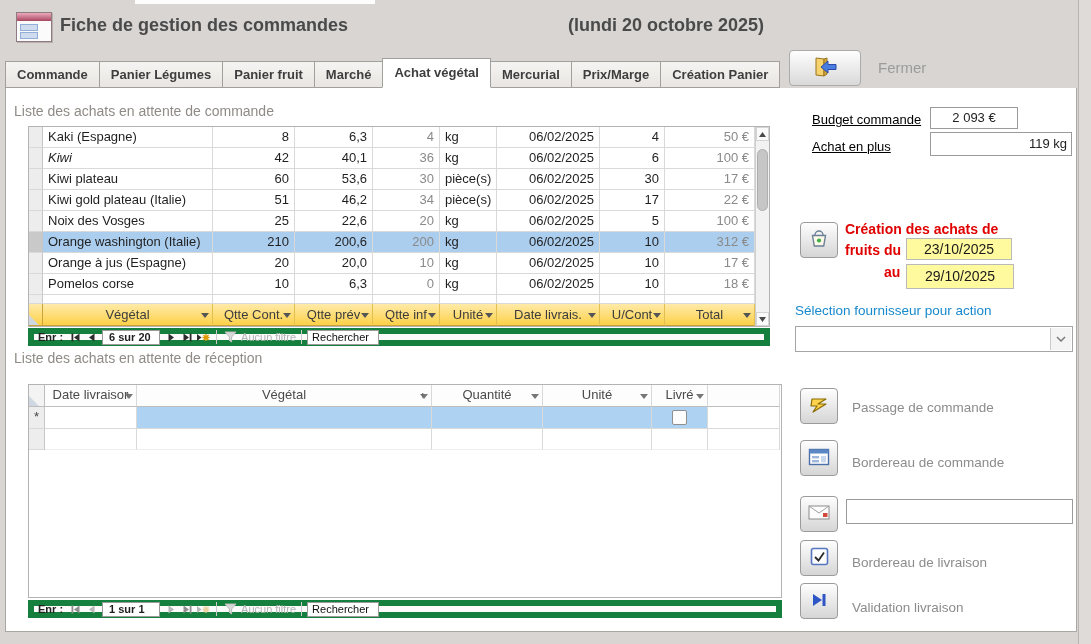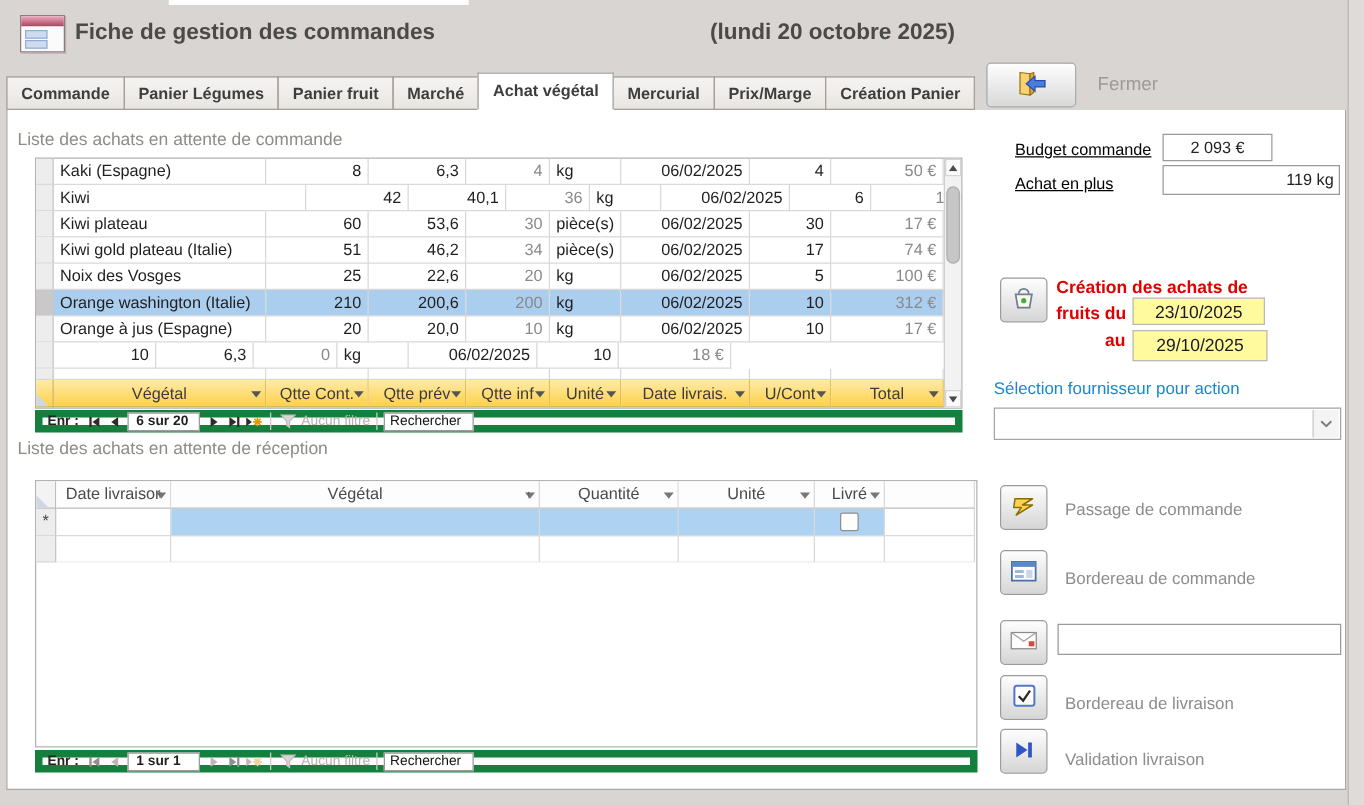--- a/index.html
+++ b/index.html
@@ -118,21 +118,21 @@
       <div class="tc r" style="width: 82px;">8</div>
       <div class="tc r" style="width: 78px;">6,3</div>
       <div class="tc r gray" style="width: 67px;">4</div>
       <div class="tc l" style="width: 57px;">kg</div>
       <div class="tc r" style="width: 103px;">06/02/2025</div>
       <div class="tc r" style="width: 65px;">4</div>
       <div class="tc r gray" style="width: 90px;">50 €</div>
     </div>
     <div class="trow">
       <div class="rowsel" style="width: 14px;"></div>
-      <div class="tc l" style="width: 202px;">Kiwi</div>
+      <div class="tc l" style="width: 170px; font-style: italic;">Kiwi</div>
       <div class="tc r" style="width: 82px;">42</div>
       <div class="tc r" style="width: 78px;">40,1</div>
       <div class="tc r gray" style="width: 67px;">36</div>
       <div class="tc l" style="width: 57px;">kg</div>
       <div class="tc r" style="width: 103px;">06/02/2025</div>
       <div class="tc r" style="width: 65px;">6</div>
       <div class="tc r gray" style="width: 90px;">100 €</div>
     </div>
     <div class="trow">
       <div class="rowsel" style="width: 14px;"></div>
@@ -147,21 +147,21 @@
     </div>
     <div class="trow">
       <div class="rowsel" style="width: 14px;"></div>
       <div class="tc l" style="width: 170px;">Kiwi gold plateau (Italie)</div>
       <div class="tc r" style="width: 82px;">51</div>
       <div class="tc r" style="width: 78px;">46,2</div>
       <div class="tc r gray" style="width: 67px;">34</div>
       <div class="tc l" style="width: 57px;">pièce(s)</div>
       <div class="tc r" style="width: 103px;">06/02/2025</div>
       <div class="tc r" style="width: 65px;">17</div>
-      <div class="tc r gray" style="width: 90px;">74 €</div>
+      <div class="tc r gray" style="width: 90px;">22 €</div>
     </div>
     <div class="trow">
       <div class="rowsel" style="width: 14px;"></div>
       <div class="tc l" style="width: 170px;">Noix des Vosges</div>
       <div class="tc r" style="width: 82px;">25</div>
       <div class="tc r" style="width: 78px;">22,6</div>
       <div class="tc r gray" style="width: 67px;">20</div>
       <div class="tc l" style="width: 57px;">kg</div>
       <div class="tc r" style="width: 103px;">06/02/2025</div>
       <div class="tc r" style="width: 65px;">5</div>
@@ -184,20 +184,21 @@
       <div class="tc r" style="width: 82px;">20</div>
       <div class="tc r" style="width: 78px;">20,0</div>
       <div class="tc r gray" style="width: 67px;">10</div>
       <div class="tc l" style="width: 57px;">kg</div>
       <div class="tc r" style="width: 103px;">06/02/2025</div>
       <div class="tc r" style="width: 65px;">10</div>
       <div class="tc r gray" style="width: 90px;">17 €</div>
     </div>
     <div class="trow">
       <div class="rowsel" style="width: 14px;"></div>
+      <div class="tc l" style="width: 170px;">Pomelos corse</div>
       <div class="tc r" style="width: 82px;">10</div>
       <div class="tc r" style="width: 78px;">6,3</div>
       <div class="tc r gray" style="width: 67px;">0</div>
       <div class="tc l" style="width: 57px;">kg</div>
       <div class="tc r" style="width: 103px;">06/02/2025</div>
       <div class="tc r" style="width: 65px;">10</div>
       <div class="tc r gray" style="width: 90px;">18 €</div>
     </div>
     <div class="trow" style="height: 9px;">
       <div class="rowsel" style="width: 14px;"></div>

